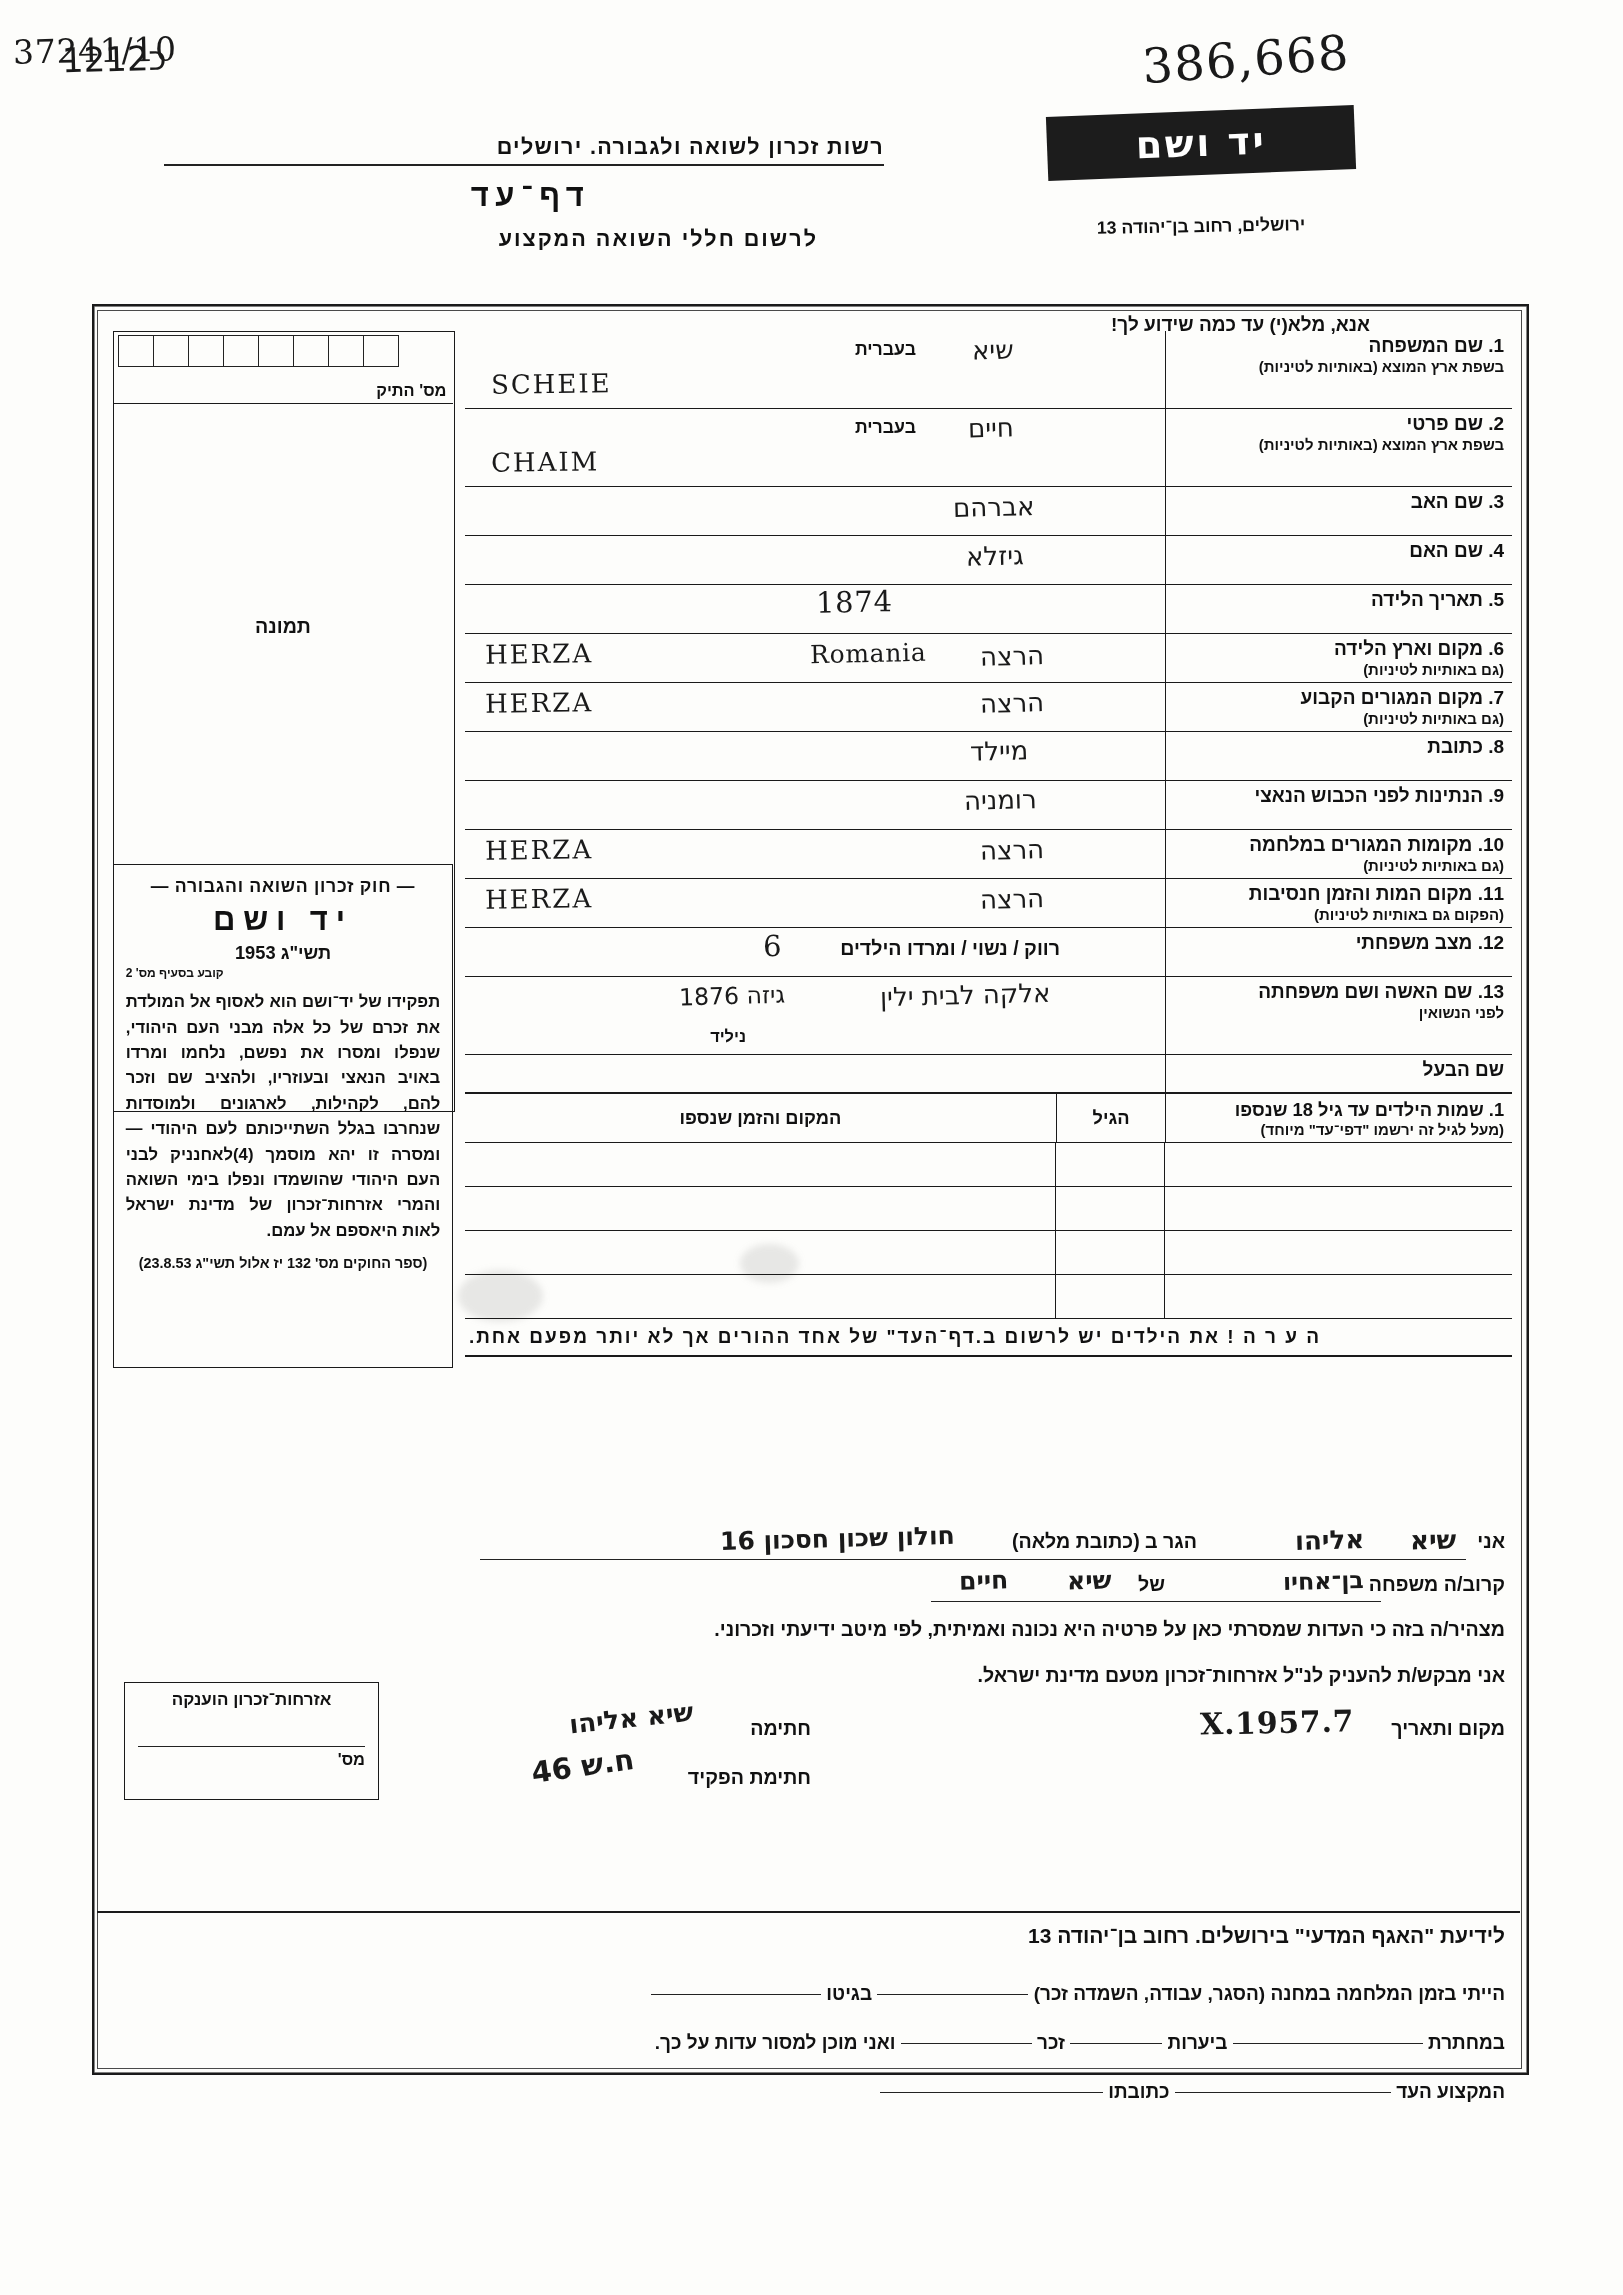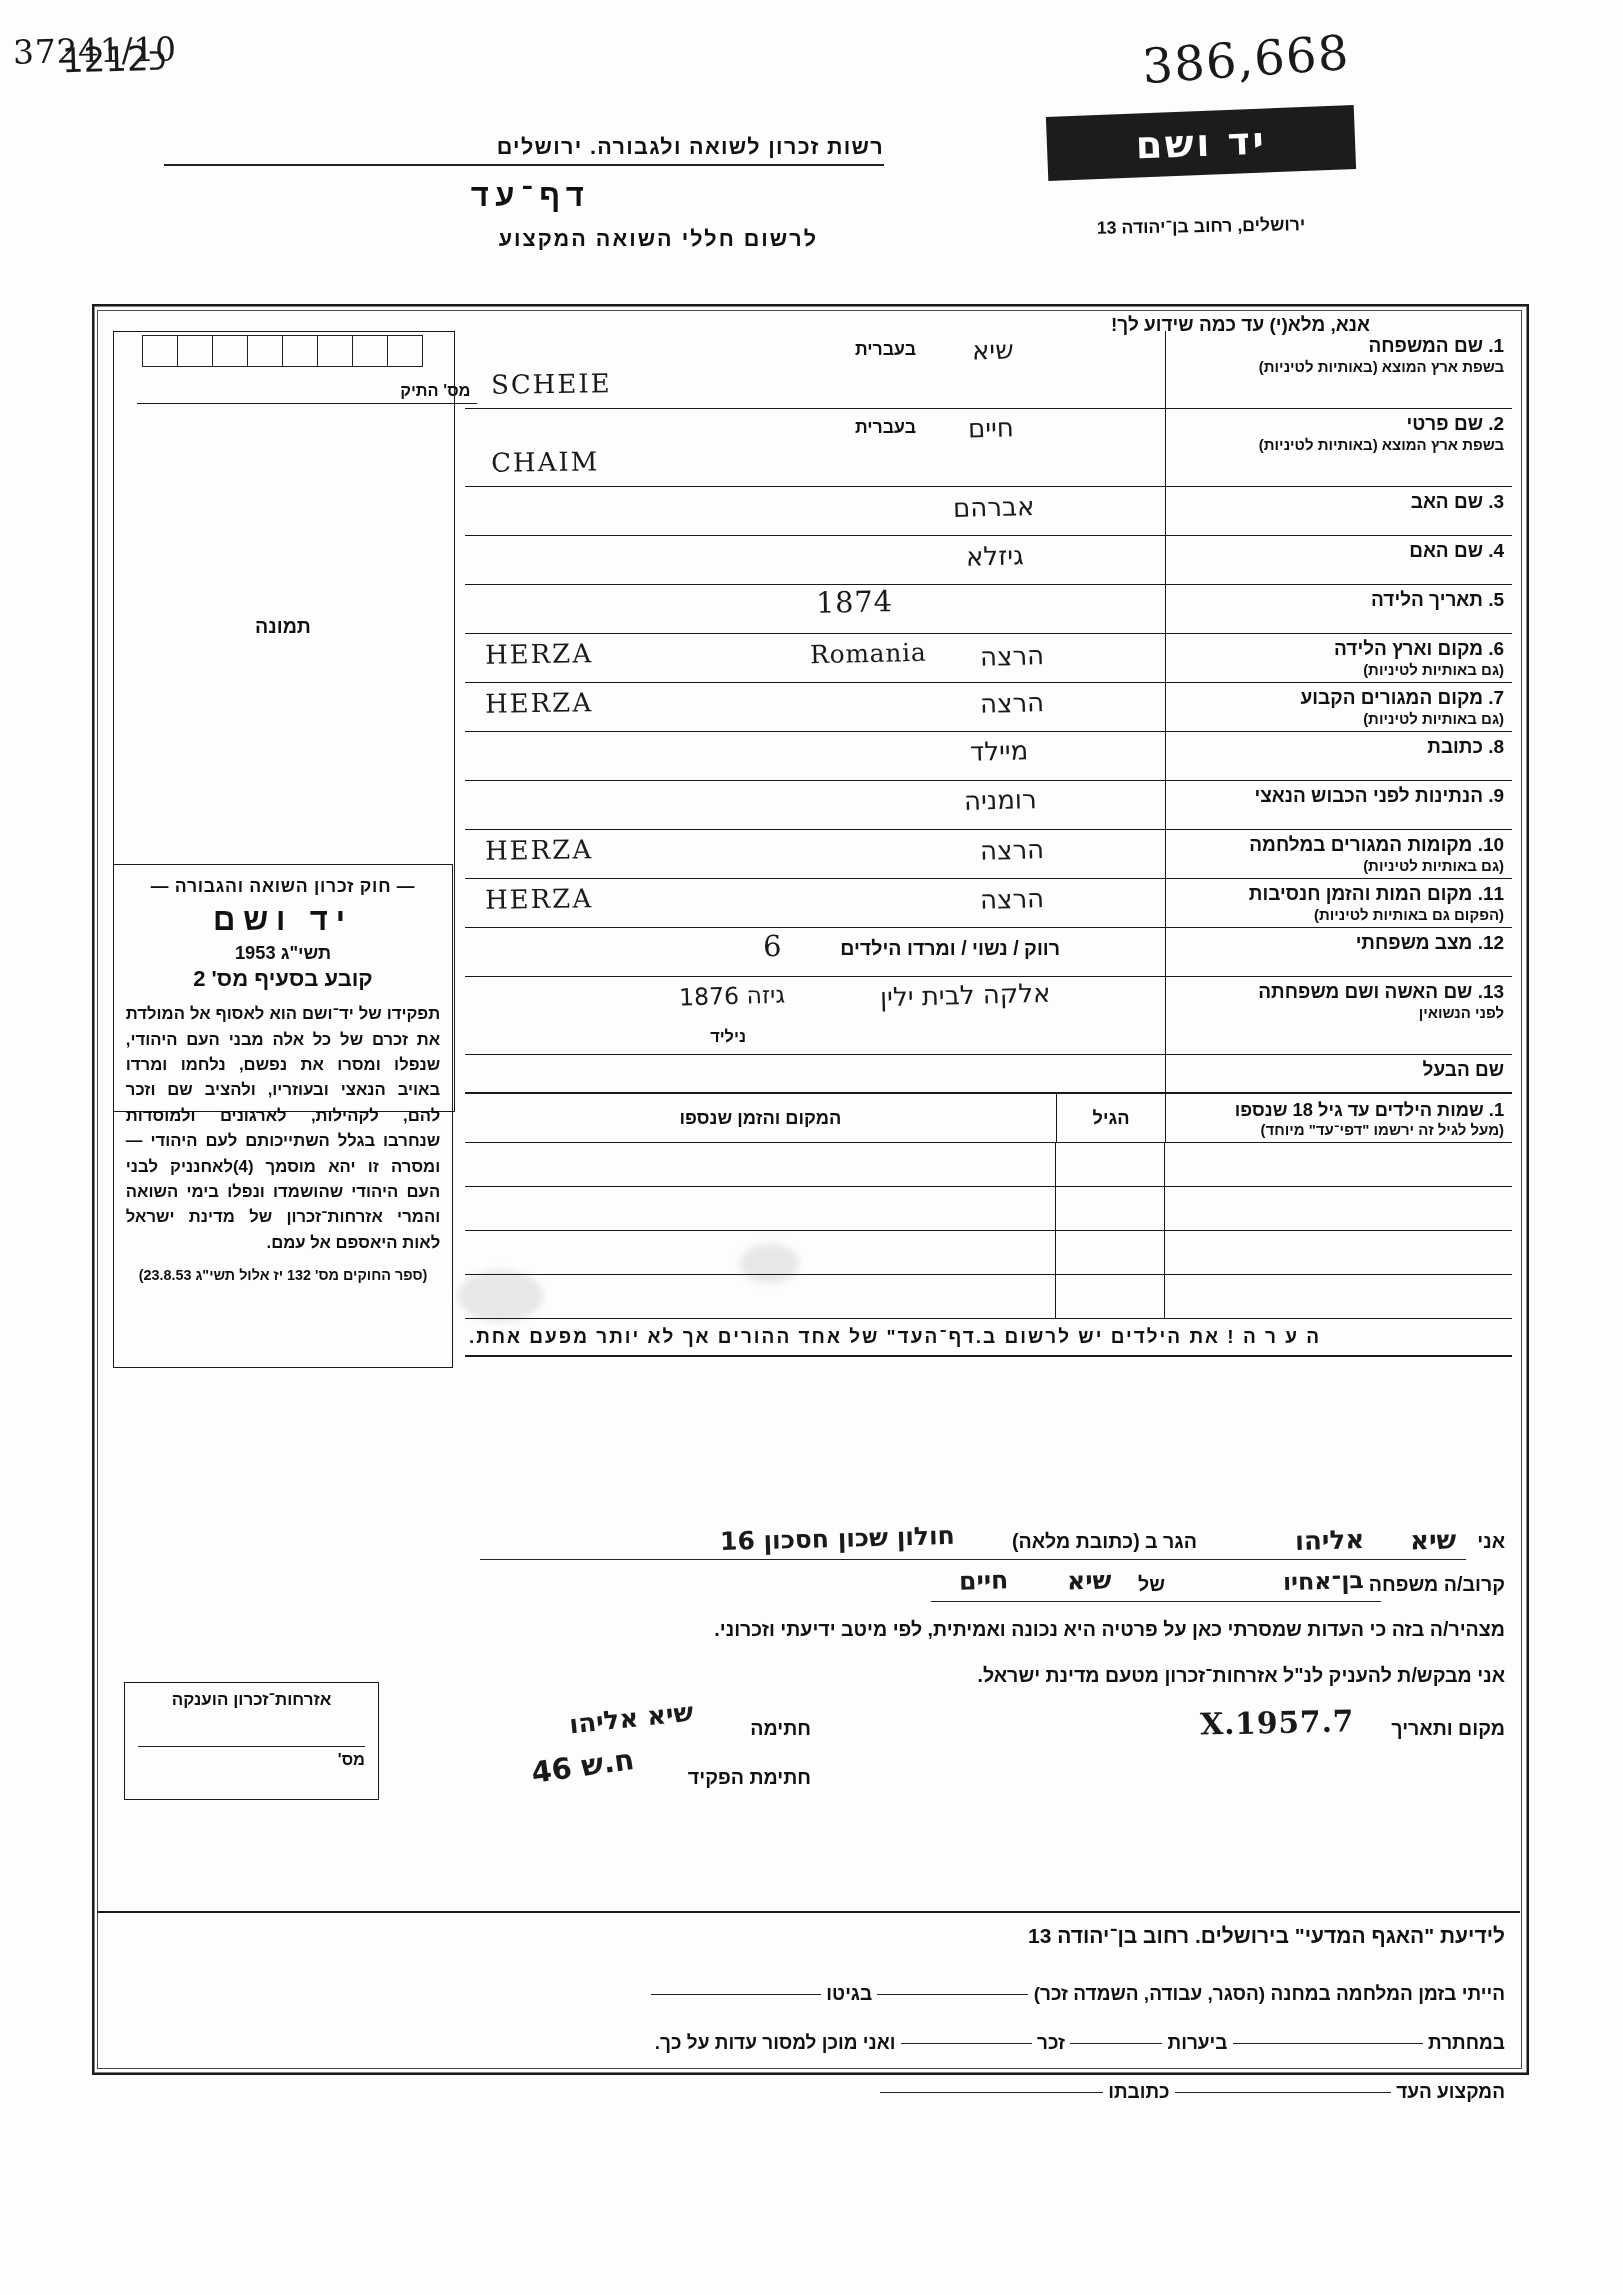--- a/index.html
+++ b/index.html
@@ -151,21 +151,20 @@
     position: absolute;
     left: 113px; top: 331px;
     width: 340px; height: 779px;
     border: 1.3px solid #1a1a1a;
   }
   #file-number-row {
     position: absolute;
     left: 113px; top: 331px;
     width: 340px; height: 72px;
     border-bottom: 1.3px solid #1a1a1a;
-    margin-left: 24px;
   }
   #file-number-ticks {
     position: absolute;
     left: 5.2px; top: 3.9px;
     width: 281px; height: 30px;
     display: flex;
   }
   #file-number-ticks i {
     flex: 1;
     border-right: 1.3px solid #222;
@@ -219,22 +218,22 @@
     letter-spacing: 7.9px;
     margin-top: 5.2px;
   }
   #law-year {
     text-align: center;
     font-size: 18.3px;
     font-weight: bold;
     margin-top: 3.9px;
   }
   #law-section {
-    text-align: center;
-    font-size: 22px;
+    text-align: left;
+    font-size: 12px;
     font-weight: bold;
     margin-top: 2.6px;
   }
   #law-body {
     margin-top: 9.2px;
     font-size: 16.7px;
     line-height: 1.52;
     text-align: justify;
     font-weight: bold;
   }

